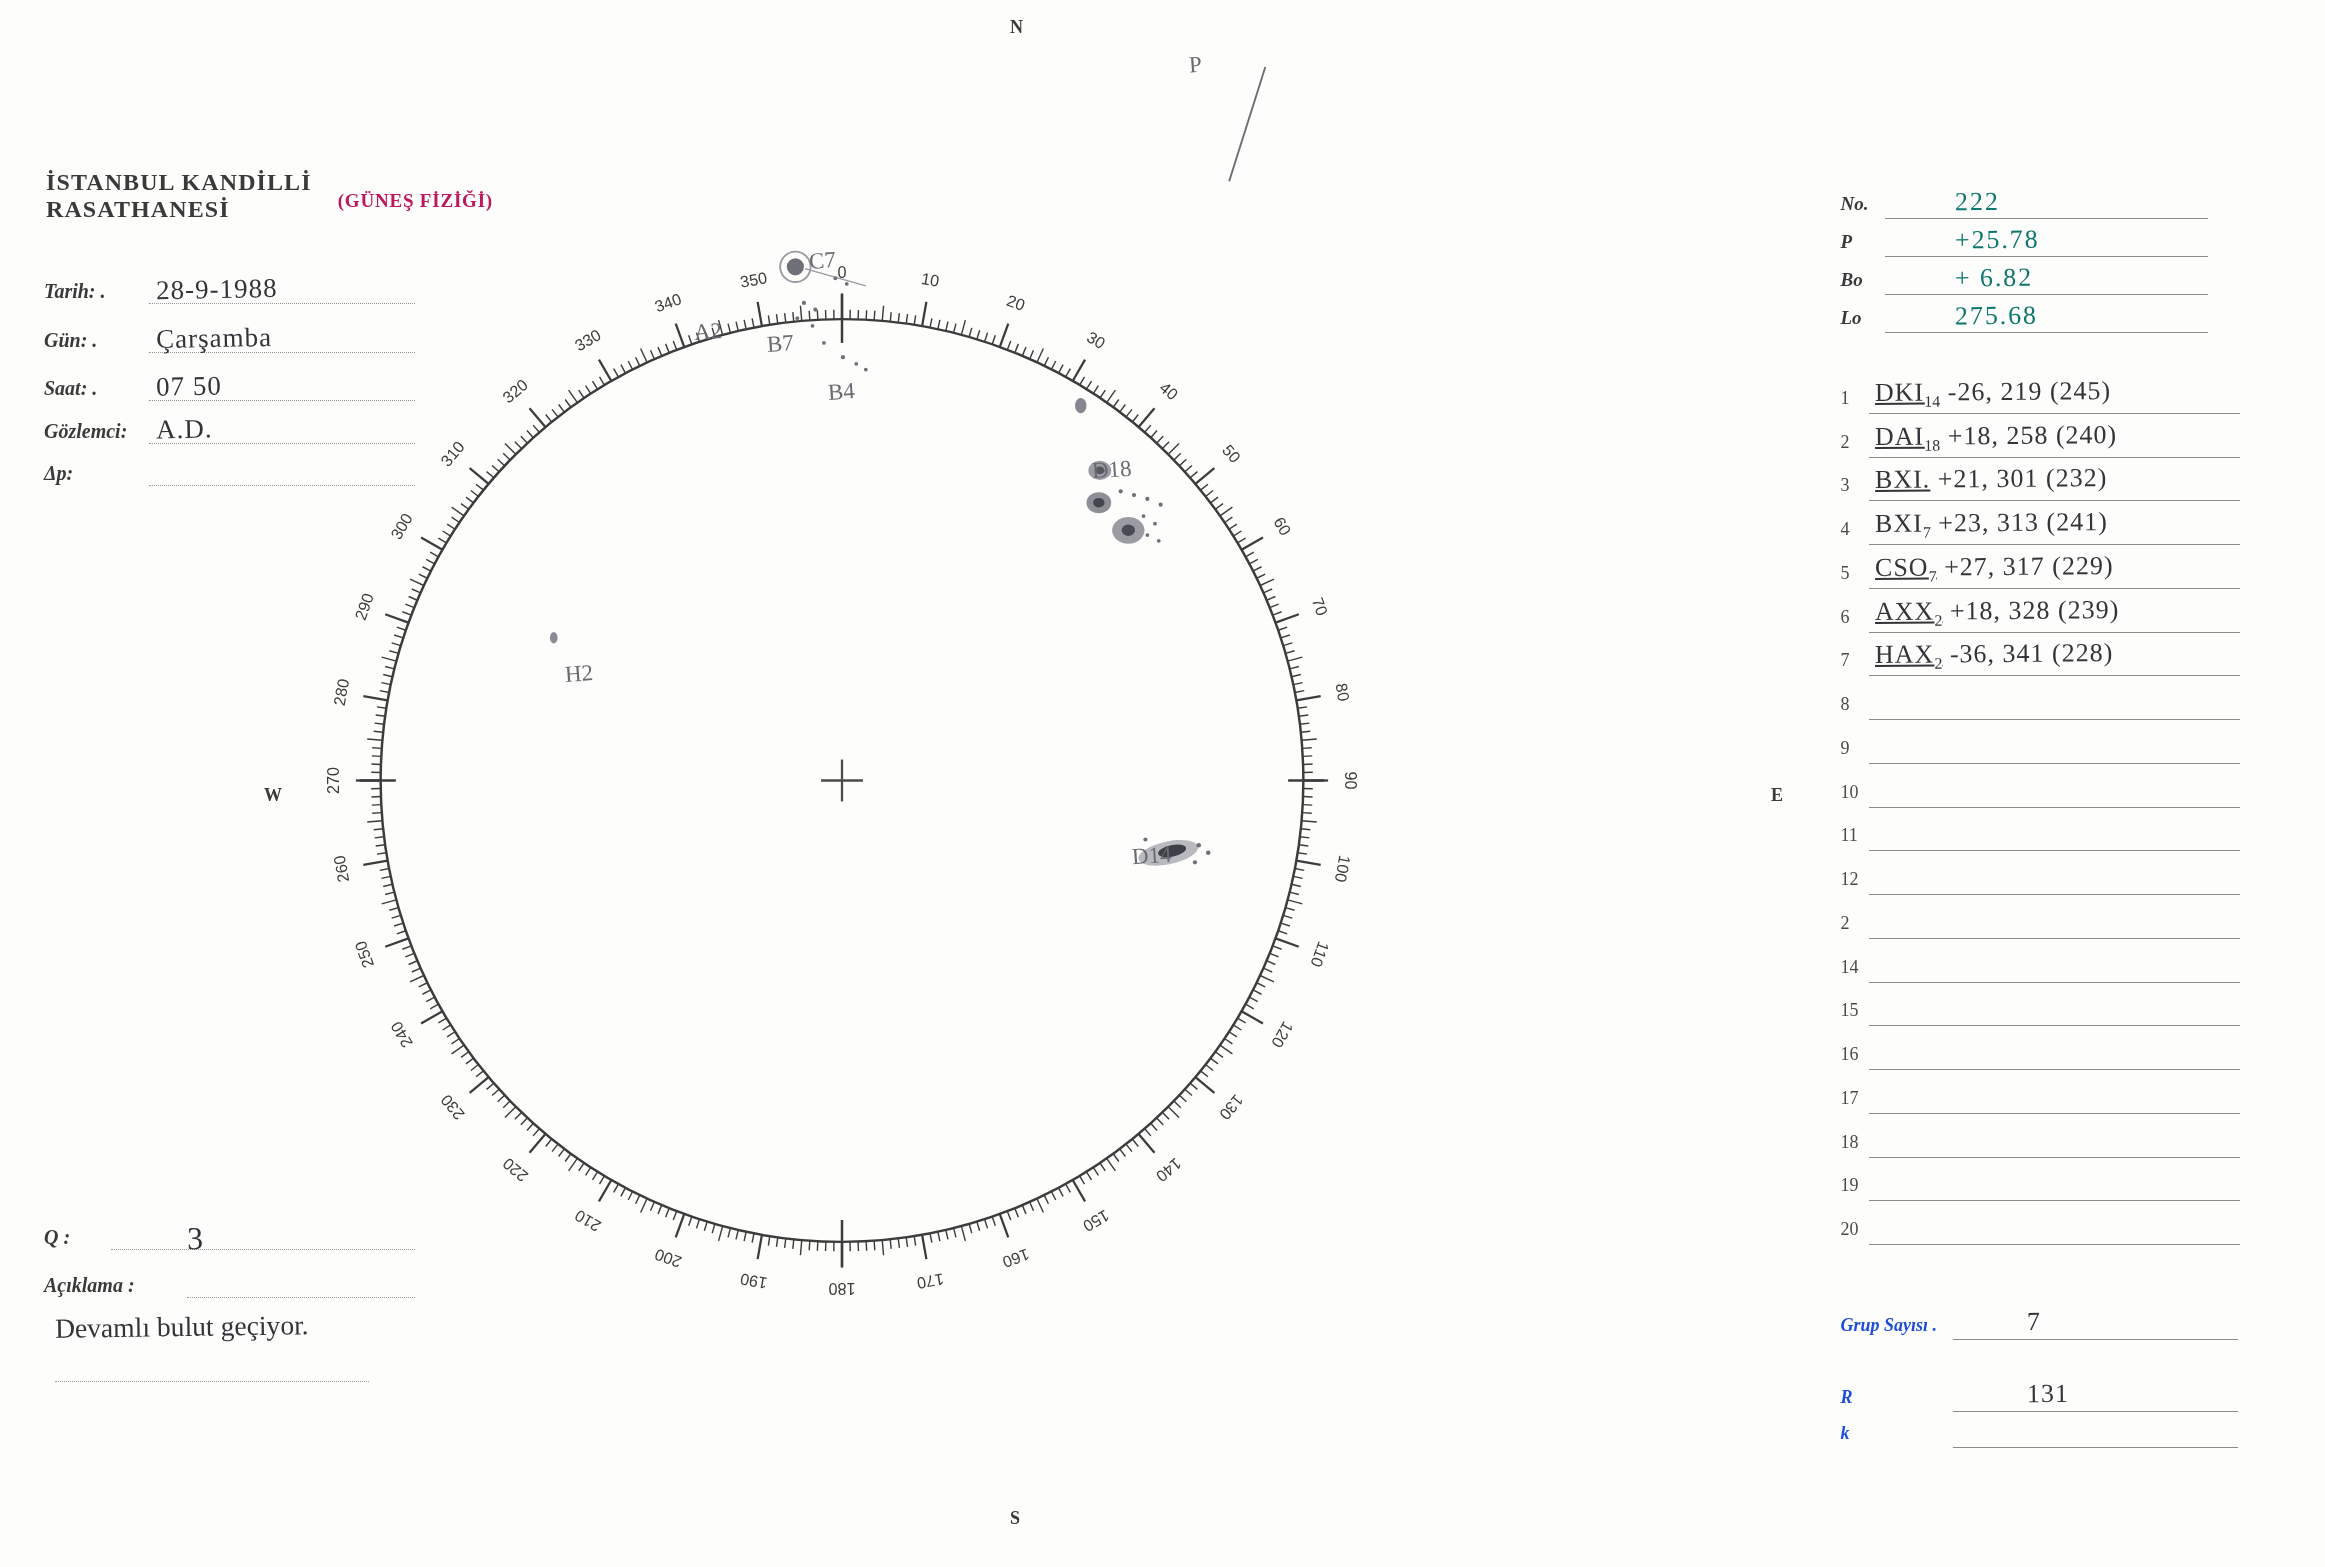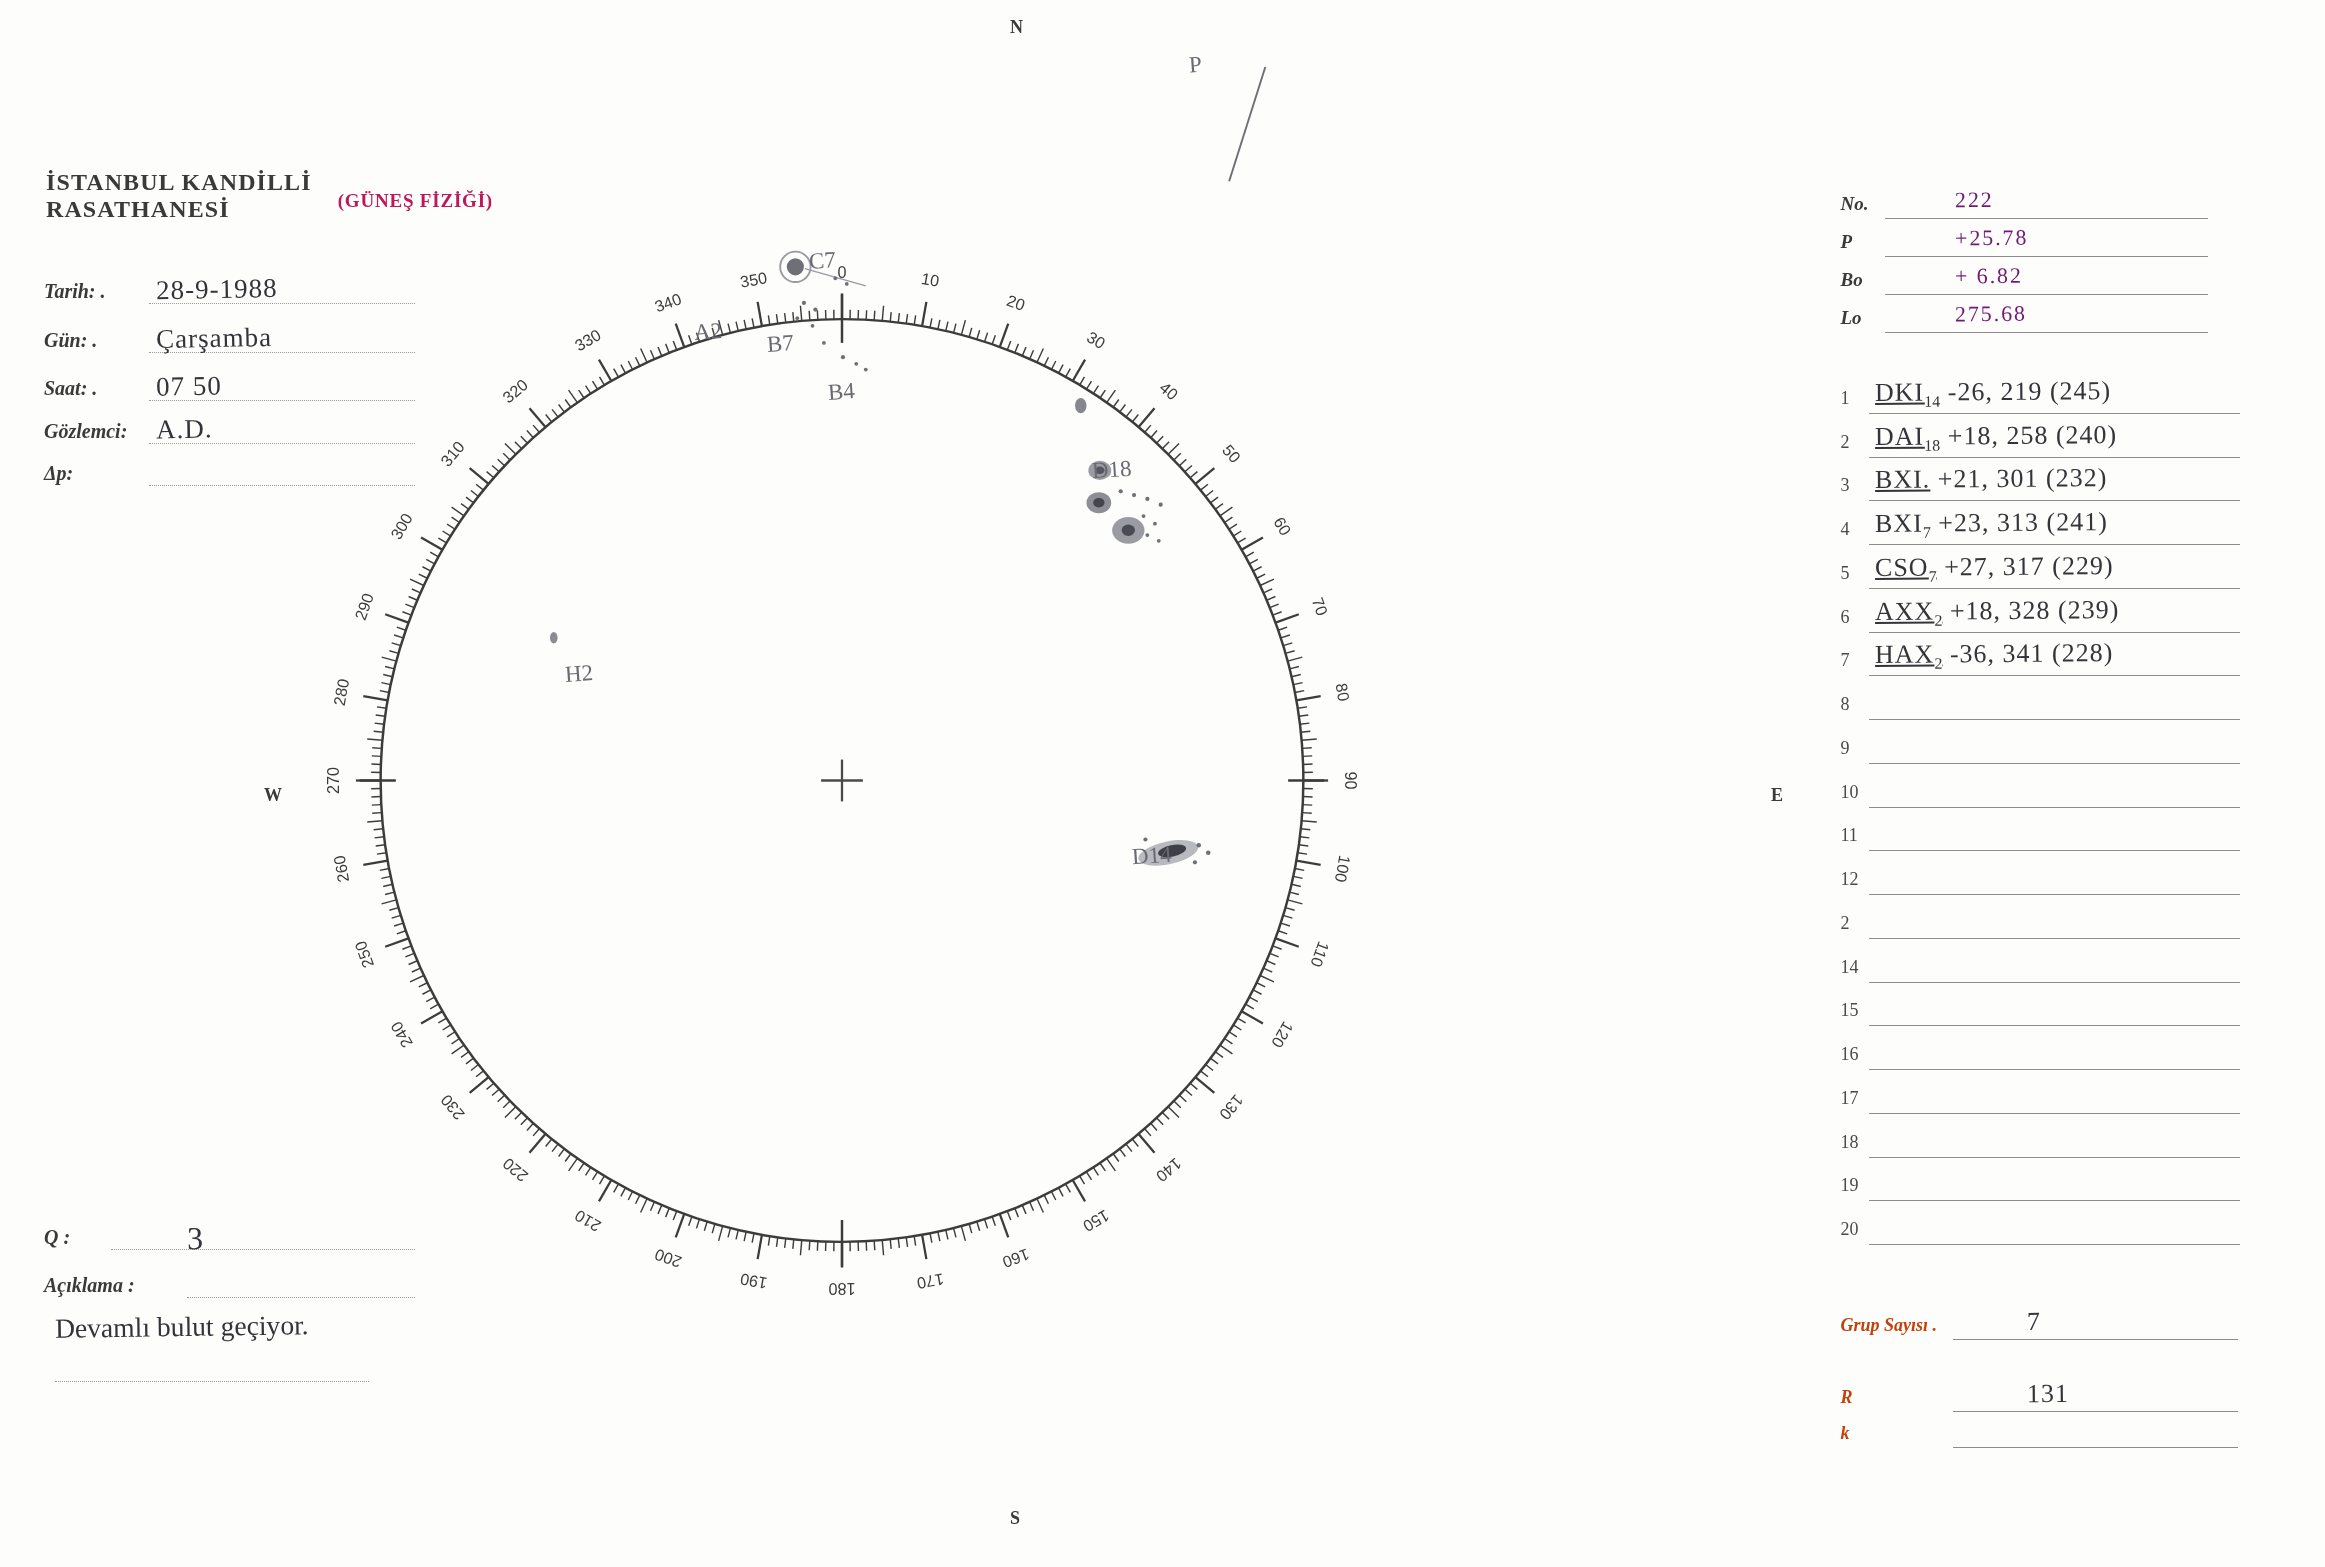--- a/index.html
+++ b/index.html
@@ -139,23 +139,23 @@
     position: absolute;
     left: 44px;
     width: 323px;
     top: 28.5px;
     border-bottom: 1.9px solid #8c8c8c;
   }
   .rp-head-value {
     position: absolute;
     left: 114px;
     top: -1.9px;
-    font-size: 22px;
+    font-size: 26px;
     letter-spacing: 1.9px;
-    color: #701a75;
+    color: #0f766e;
     transform: rotate(-0.6deg);
   }
 
   
   .grp {
     position: absolute;
     left: 9.5px;
     width: 399px;
     height: 44px;
   }
@@ -195,21 +195,21 @@
     width: 399px;
     height: 38px;
   }
   .tot-label {
     position: absolute;
     left: 0;
     top: 5.7px;
     font-style: italic;
     font-weight: bold;
     font-size: 18px;
-    color: #c2410c;
+    color: #1d4ed8;
   }
   .tot-rule {
     position: absolute;
     left: 112px;
     width: 285px;
     top: 30px;
     border-bottom: 1.9px solid #8c8c8c;
   }
   .tot-value {
     position: absolute;

